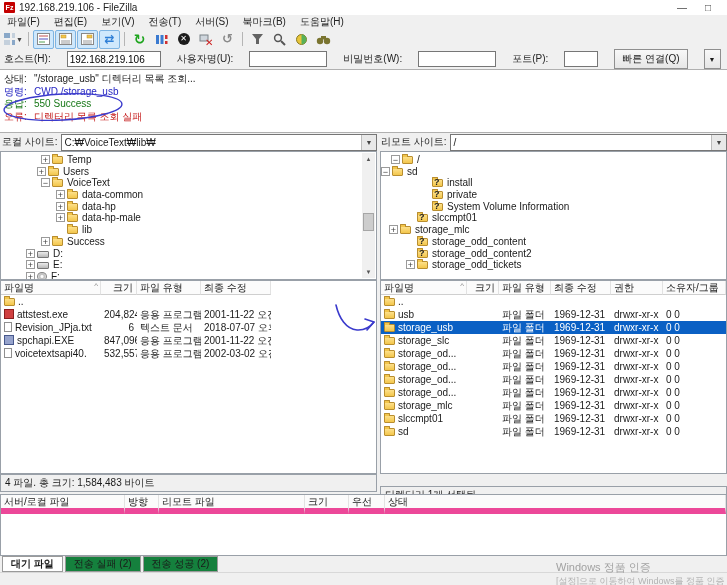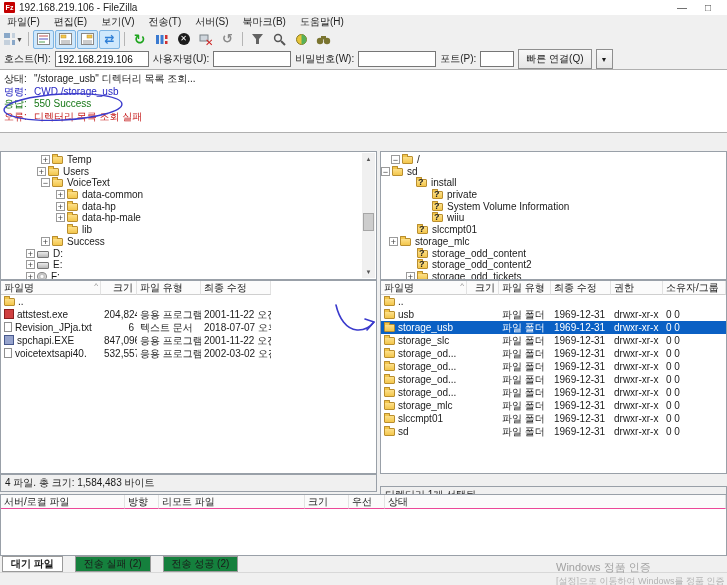--- a/index.html
+++ b/index.html
@@ -24,21 +24,21 @@
   #toolbar{top:29px;left:0;right:0;height:20px;display:flex;align-items:center;padding-left:3px;gap:1px;}
   .tbtn{width:19px;height:17px;display:flex;align-items:center;justify-content:center;border:1px solid transparent;border-radius:2px;}
   .tbtn.pressed{background:#cfe8fc;border-color:#7eb4e2;}
   .tsep{width:1px;height:14px;background:#b5b5b5;margin:0 3px;}
   .glyph{font-size:12px;font-weight:700;line-height:12px;}
   .caret{font-size:7px;color:#444;margin-left:1px;}
   .circle-x{display:inline-block;width:12px;height:12px;border-radius:50%;background:#1c1c1c;color:#fff;
             font-size:8px;line-height:12px;text-align:center;font-weight:700;}
 
   
-  #quickbar{top:49px;left:0;right:0;height:20px;display:flex;align-items:center;padding-left:4px;gap:4px;font-size:10px;}
+  #quickbar{top:49px;left:0;right:0;height:20px;display:flex;align-items:center;padding-left:4px;gap:16px;font-size:10px;}
   .qlabel{white-space:nowrap;color:#222;}
   .qinput{height:14px;border:1px solid #767676;background:#fff;font-size:10px;padding:0 2px;
           font-family:"Liberation Sans","DejaVu Sans",sans-serif;}
   #host-input{width:88px;} #user-input{width:72px;} #pass-input{width:72px;} #port-input{width:28px;}
   .qbtn{height:18px;border:1px solid #8f8f8f;background:linear-gradient(#f8f8f8,#e6e6e6);
         font-size:10px;padding:0 7px;display:flex;align-items:center;}
   .qcaret{width:15px;justify-content:center;padding:0;}
 
   
   #log{top:69px;left:0;right:0;height:64px;background:#fff;border-top:1px solid #b0b0b0;border-bottom:1px solid #b0b0b0;padding:3px 0 0 4px;box-sizing:border-box;}
@@ -97,25 +97,25 @@
 
   
   .statusbar{position:absolute;background:#f0f0f0;border:1px solid #99a0a8;box-sizing:border-box;
              font-size:10px;line-height:16px;padding:0 4px;white-space:nowrap;}
   #status-l{top:474px;left:0;width:377px;height:18px;}
   #status-r{top:486px;left:380px;right:0;height:18px;}
 
   
   #queuepanel{top:494px;left:0;right:0;height:62px;}
   .qgrid{display:grid;grid-template-columns:124px 34px 146px 44px 36px 1fr;}
-  #queuehead>div{background:#fbfbfb;border-right:1px solid #e2e2e2;border-bottom:1px solid #ec4899;
+  #queuehead>div{background:#fbfbfb;border-right:1px solid #e2e2e2;border-bottom:6px solid #ec4899;
                  font-size:10px;line-height:13px;padding:0 3px;white-space:nowrap;}
 
   
-  #tabs{top:556px;left:2px;right:0;height:16px;display:flex;gap:12px;align-items:flex-start;}
+  #tabs{top:556px;left:2px;right:0;height:16px;display:flex;gap:2px;align-items:flex-start;}
   .tab{padding:1px 8px;font-size:10px;border:1px solid #9a9a9a;background:#15803d;line-height:12px;}
   .tab.active{background:#fff;font-weight:700;}
 
   #bottombar{top:572px;left:0;right:0;height:13px;background:#f0f0f0;border-top:1px solid #d8d8d8;}
 
   
   #watermark{left:556px;top:560px;z-index:60;color:rgba(118,118,118,0.65);pointer-events:none;}
   #wm1{font-size:11px;white-space:nowrap;}
   #wm2{font-size:9px;white-space:nowrap;color:rgba(118,118,118,0.5);}
 
@@ -246,20 +246,36 @@
     <span class="qbtn qcaret" style="font-size:7px">▼</span>
   </div>
 
   <div id="log" class="abs">
       <div class="logline" style="color: rgb(34, 34, 34);"><span class="loglabel">상태:</span><span class="logtext">"/storage_usb" 디렉터리 목록 조회...</span></div>
       <div class="logline" style="color: rgb(31, 31, 192);"><span class="loglabel">명령:</span><span class="logtext">CWD /storage_usb</span></div>
       <div class="logline" style="color: rgb(24, 120, 24);"><span class="loglabel">응답:</span><span class="logtext">550 Success</span></div>
       <div class="logline" style="color: rgb(196, 22, 22);"><span class="loglabel">오류:</span><span class="logtext">디렉터리 목록 조회 실패</span></div>
     </div>
 
+  <div id="siteheads" class="abs">
+    <div class="sitehead" id="sitehead-l">
+      <span>로컬 사이트:</span>
+      <span class="combo">
+        <span class="val">C:₩VoiceText₩lib₩</span>
+        <span class="dd">▼</span>
+      </span>
+    </div>
+    <div class="sitehead" id="sitehead-r">
+      <span>리모트 사이트:</span>
+      <span class="combo">
+        <span class="val">/</span>
+        <span class="dd">▼</span>
+      </span>
+    </div>
+  </div>
 
   <div id="trees" class="abs">
     <div class="pane" id="tree-l">
       <div style="padding-top:2px">
           <div class="trow" style="padding-left: 40px;"><span class="exp">+</span><span class="fi folder"></span><span class="tl">Temp</span></div>
           <div class="trow" style="padding-left: 36px;"><span class="exp">+</span><span class="fi folder"></span><span class="tl">Users</span></div>
           <div class="trow" style="padding-left: 40px;"><span class="exp">−</span><span class="fi folder-open"></span><span class="tl">VoiceText</span></div>
           <div class="trow" style="padding-left: 55px;"><span class="exp">+</span><span class="fi folder"></span><span class="tl">data-common</span></div>
           <div class="trow" style="padding-left: 55px;"><span class="exp">+</span><span class="fi folder"></span><span class="tl">data-hp</span></div>
           <div class="trow" style="padding-left: 55px;"><span class="exp">+</span><span class="fi folder"></span><span class="tl">data-hp-male</span></div>
@@ -272,24 +288,23 @@
       <div class="vscroll">
         <span class="varrow" style="top:0">▲</span>
         <span class="varrow" style="bottom:0">▼</span>
         <span class="vthumb" style="top:60px;height:18px"></span>
       </div>
     </div>
     <div class="pane" id="tree-r">
       <div style="padding-top:2px">
           <div class="trow" style="padding-left: 10px;"><span class="exp">−</span><span class="fi folder"></span><span class="tl">/</span></div>
           <div class="trow" style=""><span class="exp">−</span><span class="fi folder"></span><span class="tl">sd</span></div>
-          <div class="trow" style="padding-left: 24px;"><span class="expsp"></span><span class="fi folder-q"></span><span class="tl">install</span></div>
+          <div class="trow" style="padding-left: 40px;"><span class="expsp"></span><span class="fi folder-q"></span><span class="tl">install</span></div>
           <div class="trow" style="padding-left: 40px;"><span class="expsp"></span><span class="fi folder-q"></span><span class="tl">private</span></div>
           <div class="trow" style="padding-left: 40px;"><span class="expsp"></span><span class="fi folder-q"></span><span class="tl">System Volume Information</span></div>
-          <div class="trow" style="padding-left: 40px;"><span class="expsp"></span><span class="fi folder-q"></span><span class="tl">wiiu</span></div>
           <div class="trow" style="padding-left: 25px;"><span class="expsp"></span><span class="fi folder-q"></span><span class="tl">slccmpt01</span></div>
           <div class="trow" style="padding-left: 8px;"><span class="exp">+</span><span class="fi folder"></span><span class="tl">storage_mlc</span></div>
           <div class="trow" style="padding-left: 25px;"><span class="expsp"></span><span class="fi folder-q"></span><span class="tl">storage_odd_content</span></div>
           <div class="trow" style="padding-left: 25px;"><span class="expsp"></span><span class="fi folder-q"></span><span class="tl">storage_odd_content2</span></div>
           <div class="trow" style="padding-left: 25px;"><span class="exp">+</span><span class="fi folder"></span><span class="tl">storage_odd_tickets</span></div>
         </div>
     </div>
   </div>
 
   <div id="lists" class="abs">

